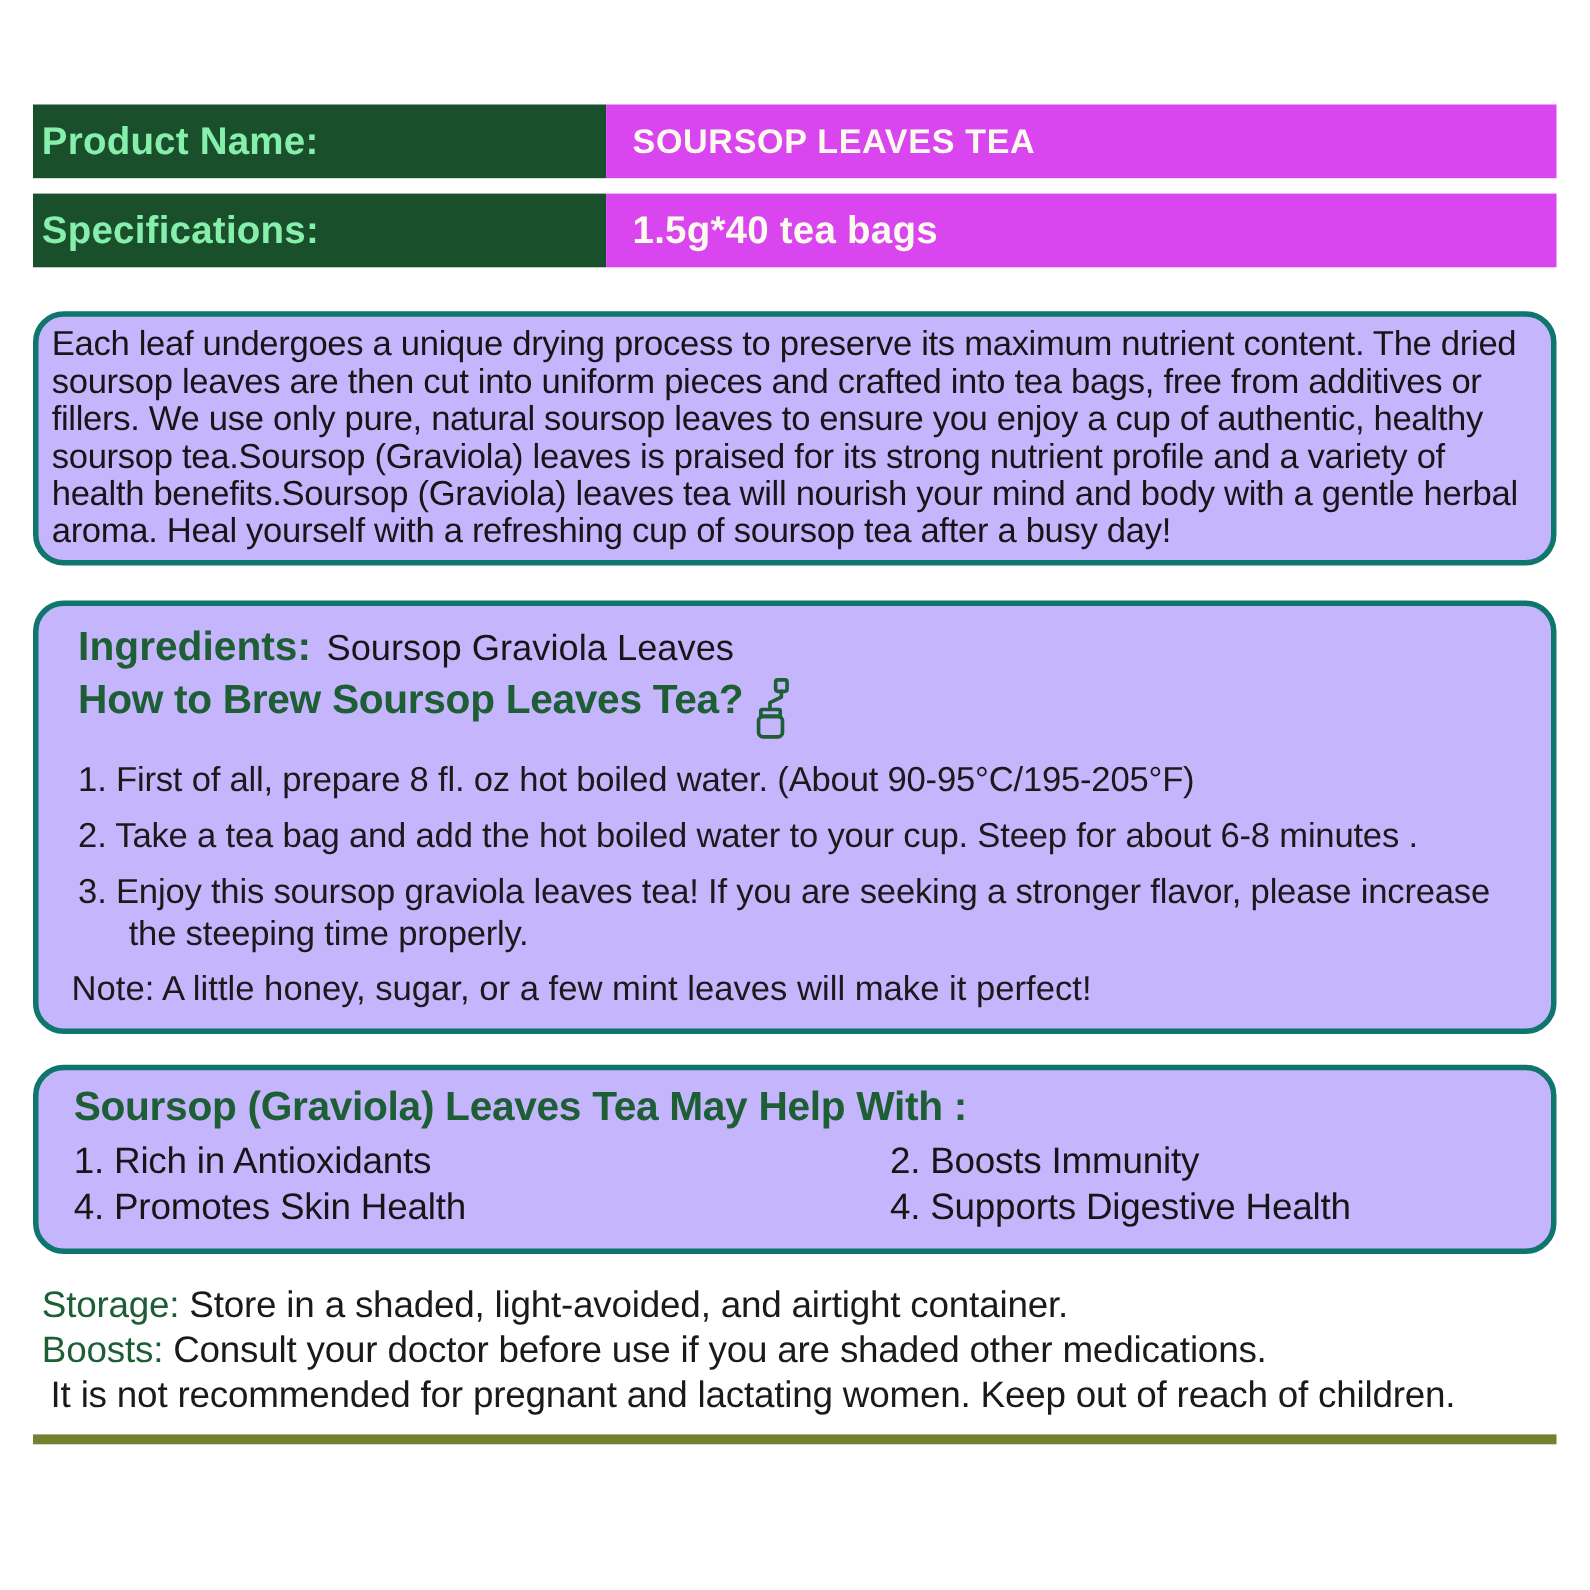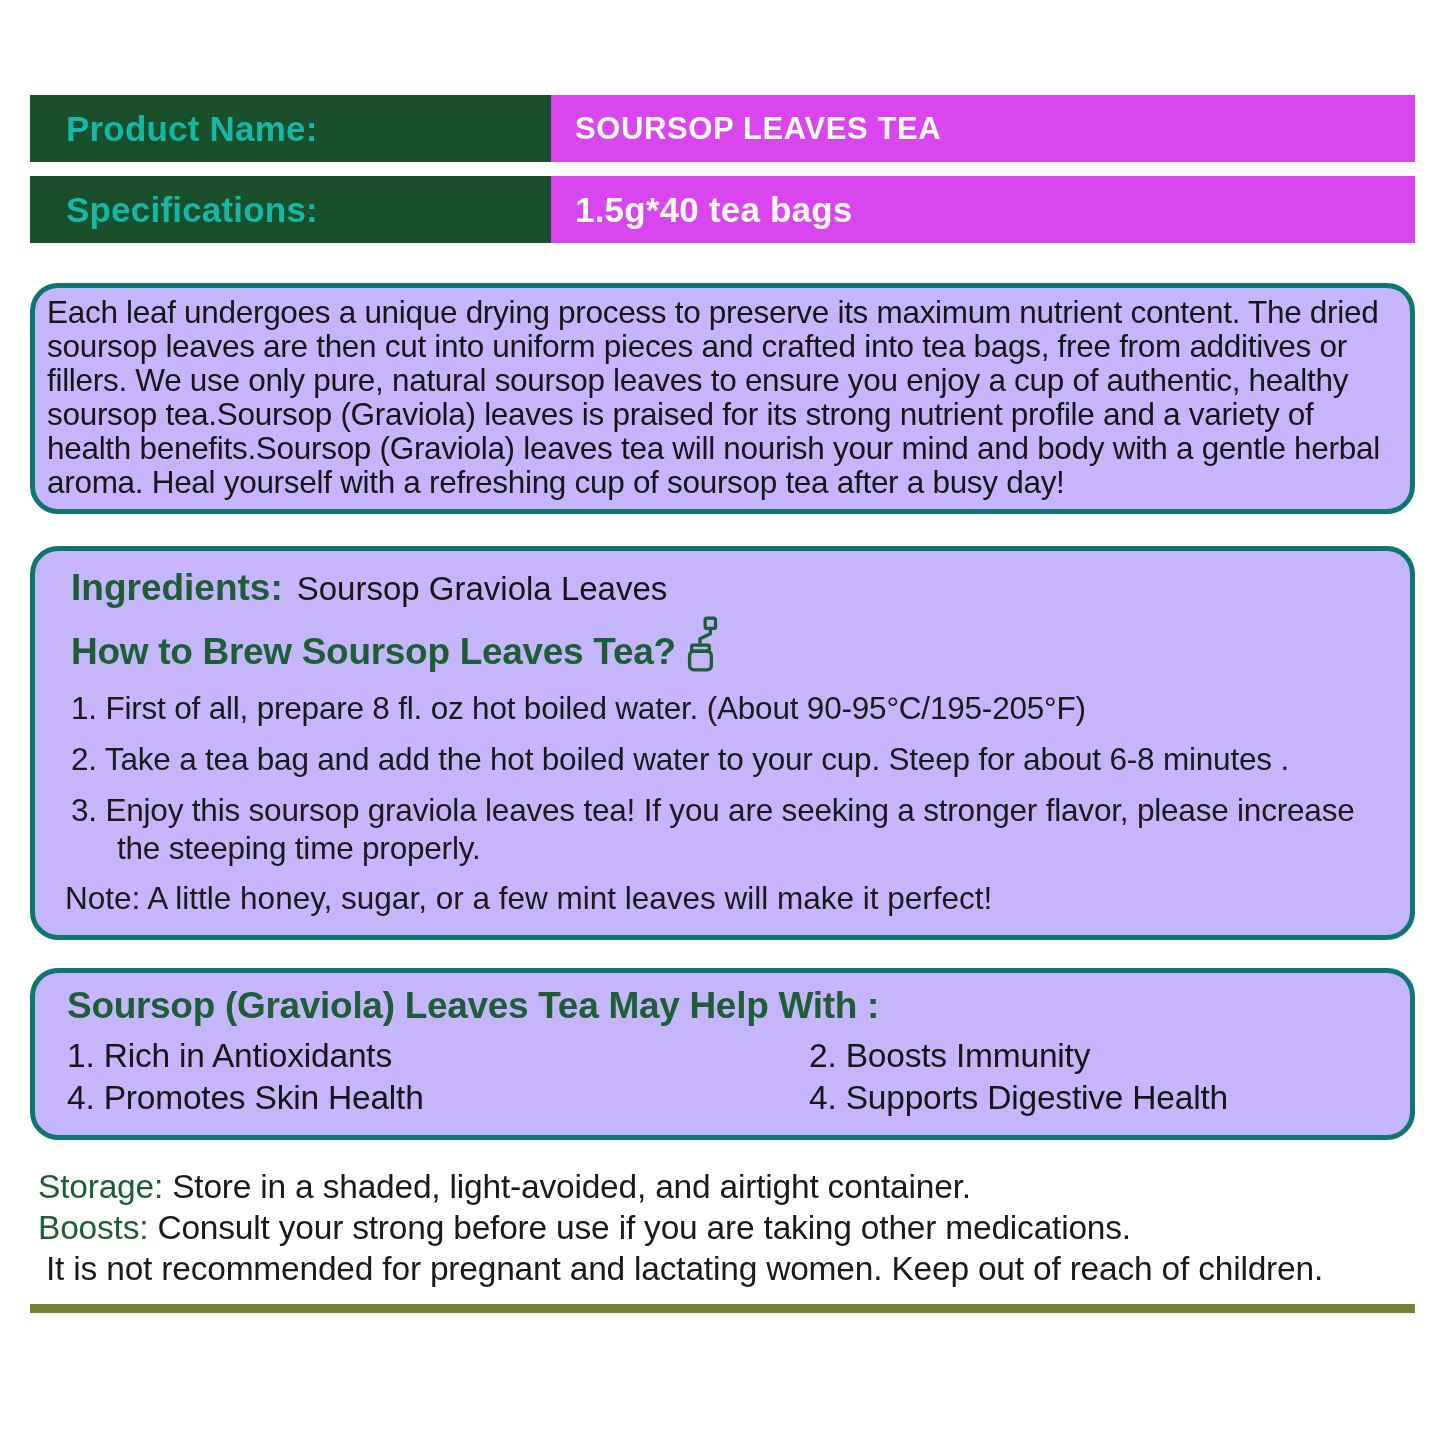--- a/index.html
+++ b/index.html
@@ -8,23 +8,23 @@
     background:#ffffff;
     font-family:"Liberation Sans","DejaVu Sans",sans-serif;
     color:#1a1a1a;
     overflow:hidden;
   }
   .page{padding:95px 30px 0 30px;box-sizing:border-box;}
 
   
   .hdr-row{display:flex;height:67px;margin-bottom:14px;}
   .hdr-label{
-    width:521px;flex:0 0 521px;background:#1a4f2c;color:#14b8a6;
+    width:521px;flex:0 0 521px;background:#1a4f2c;color:#86efac;
     font-weight:bold;font-size:35px;letter-spacing:.2px;
-    display:flex;align-items:center;padding-left:36px;box-sizing:border-box;
+    display:flex;align-items:center;padding-left:8px;box-sizing:border-box;
   }
   .hdr-value{
     flex:1;background:#d946ef;color:#fbfaed;font-weight:bold;
     display:flex;align-items:center;padding-left:24px;box-sizing:border-box;
   }
   .hdr-value.caps{font-size:31px;letter-spacing:.6px;}
   .hdr-value.spec{font-size:35px;letter-spacing:.2px;}
 
   
   .frame{
@@ -37,21 +37,21 @@
     font-size:31.5px;line-height:34px;letter-spacing:-0.3px;
     color:#161616;
   }
   .brew-box{
     margin-top:32px;
     padding:16px 18px 18px 36px;
   }
   .ing-line{font-size:33px;}
   .ing-label{color:#1d5e35;font-weight:bold;font-size:37px;margin-top:36px;}
   .ing-value{color:#161616;margin-left:14px;}
-  .howto-line{margin-top:6px;display:flex;align-items:flex-end;gap:4px;}
+  .howto-line{margin-top:6px;display:flex;align-items:flex-start;gap:4px;}
   .howto-title{color:#1d5e35;font-weight:bold;font-size:37px;letter-spacing:-0.3px;}
   .steps{margin-top:16px;font-size:31.5px;line-height:38px;letter-spacing:-0.2px;}
   .step{padding-left:46px;text-indent:-46px;margin-bottom:13px;}
   .note-line{font-size:31.5px;margin-top:12px;margin-left:-6px;}
 
   .benefits-box{
     margin-top:28px;
     padding:12px 18px 16px 32px;
   }
   .benefits-title{color:#1d5e35;font-weight:bold;font-size:37px;letter-spacing:-0.3px;}
@@ -121,20 +121,20 @@
     </div>
   </div>
 
   <div class="storage-section">
     <div>
       <span class="kw">Storage:</span>
       <span>Store in a shaded, light-avoided, and airtight container.</span>
     </div>
     <div>
       <span class="kw">Boosts:</span>
-      <span>Consult your strong before use if you are taking other medications.</span>
+      <span>Consult your doctor before use if you are shaded other medications.</span>
     </div>
     <div class="warn-cont">It is not recommended for pregnant and lactating women. Keep out of reach of children.</div>
   </div>
 
   <div class="bottom-bar"></div>
 
 </div>
 
 </body></html>

